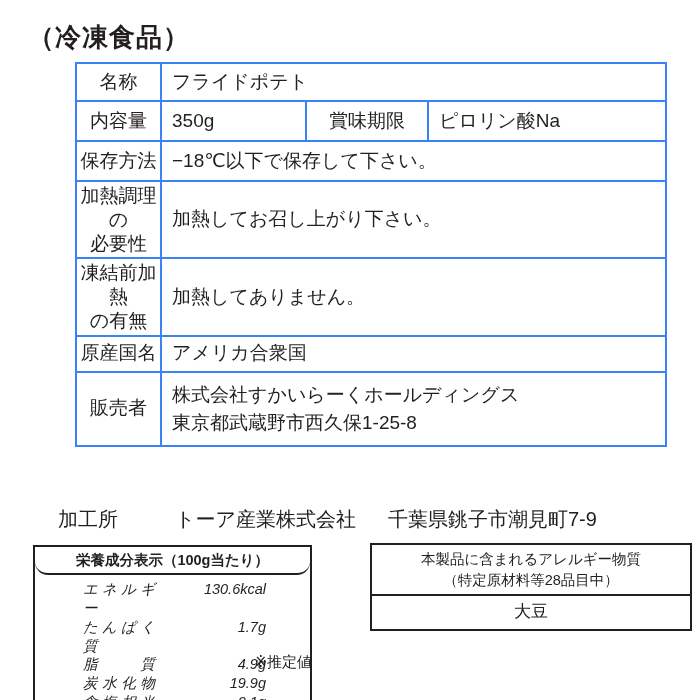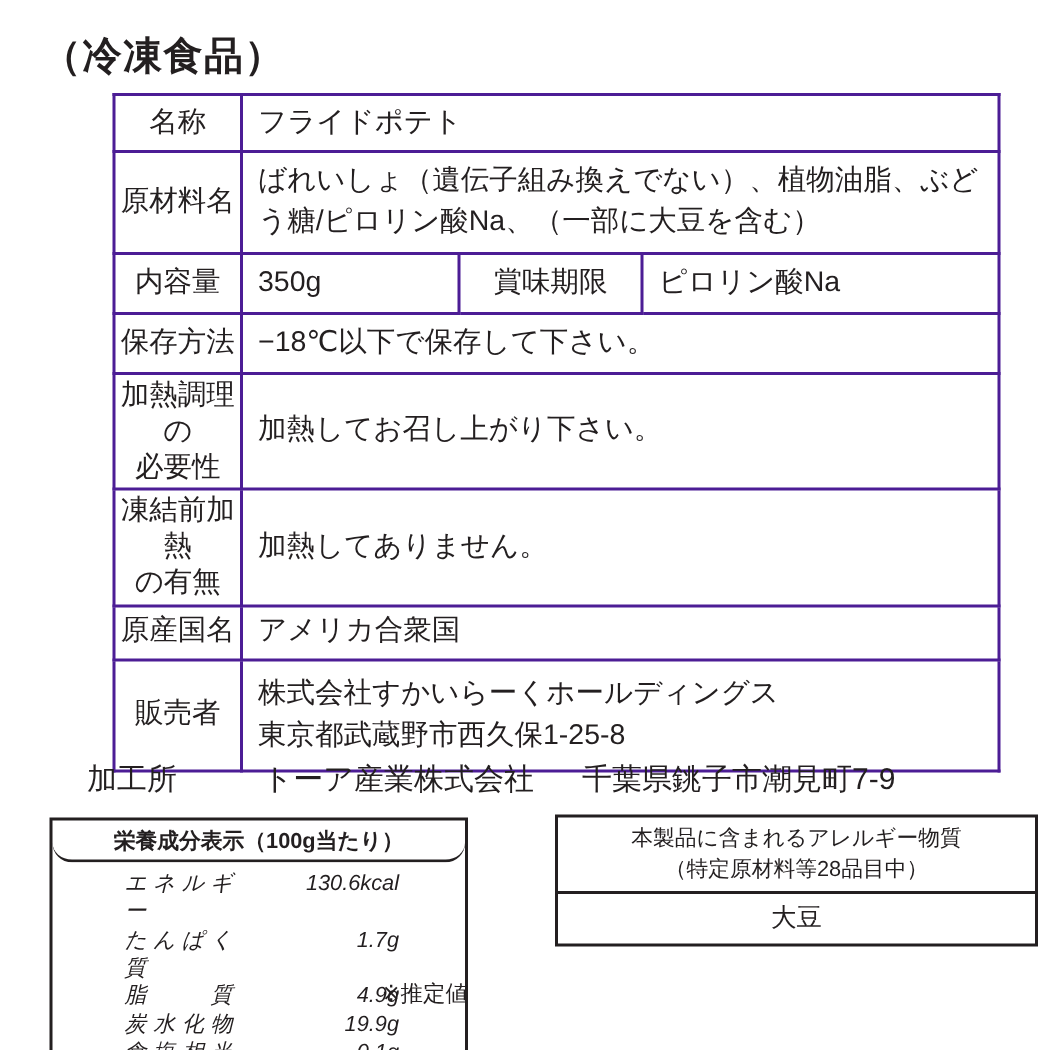--- a/index.html
+++ b/index.html
@@ -17,21 +17,21 @@
     font-size:26px; font-weight:bold; letter-spacing:1px;
   }
 
   
   table.spec {
     position:absolute; left:75px; top:62px;
     width:590px; border-collapse:collapse; table-layout:fixed;
     font-size:19px;
   }
   table.spec td {
-    border:2px solid #4c1d95;
+    border:2px solid #3b82f6;
     padding:2px 10px;
     line-height:1.4;
     vertical-align:middle;
     overflow:hidden;
   }
   table.spec td.lbl {
     text-align:center; padding:2px 2px;
   }
   table.spec td.val { text-align:left; }
   .two-line span { display:block; text-align:center; line-height:1.25; }
@@ -90,24 +90,20 @@
     <colgroup>
       <col style="width:85px">
         <col style="width:145px">
         <col style="width:122px">
         <col style="width:238px">
     </colgroup>
     <tbody>
       <tr style="height:38px">
         <td class="lbl">名称</td>
         <td class="val" colspan="3">フライドポテト</td>
-      </tr>
-      <tr style="height:68px">
-        <td class="lbl">原材料名</td>
-        <td class="val" colspan="3">ばれいしょ（遺伝子組み換えでない）、植物油脂、ぶどう糖/ピロリン酸Na、（一部に大豆を含む）</td>
       </tr>
       <tr style="height:40px">
         <td class="lbl">内容量</td>
         <td class="val">350g</td>
         <td class="lbl">賞味期限</td>
         <td class="val">ピロリン酸Na</td>
       </tr>
       <tr style="height:40px">
         <td class="lbl">保存方法</td>
         <td class="val" colspan="3">−18℃以下で保存して下さい。</td>

